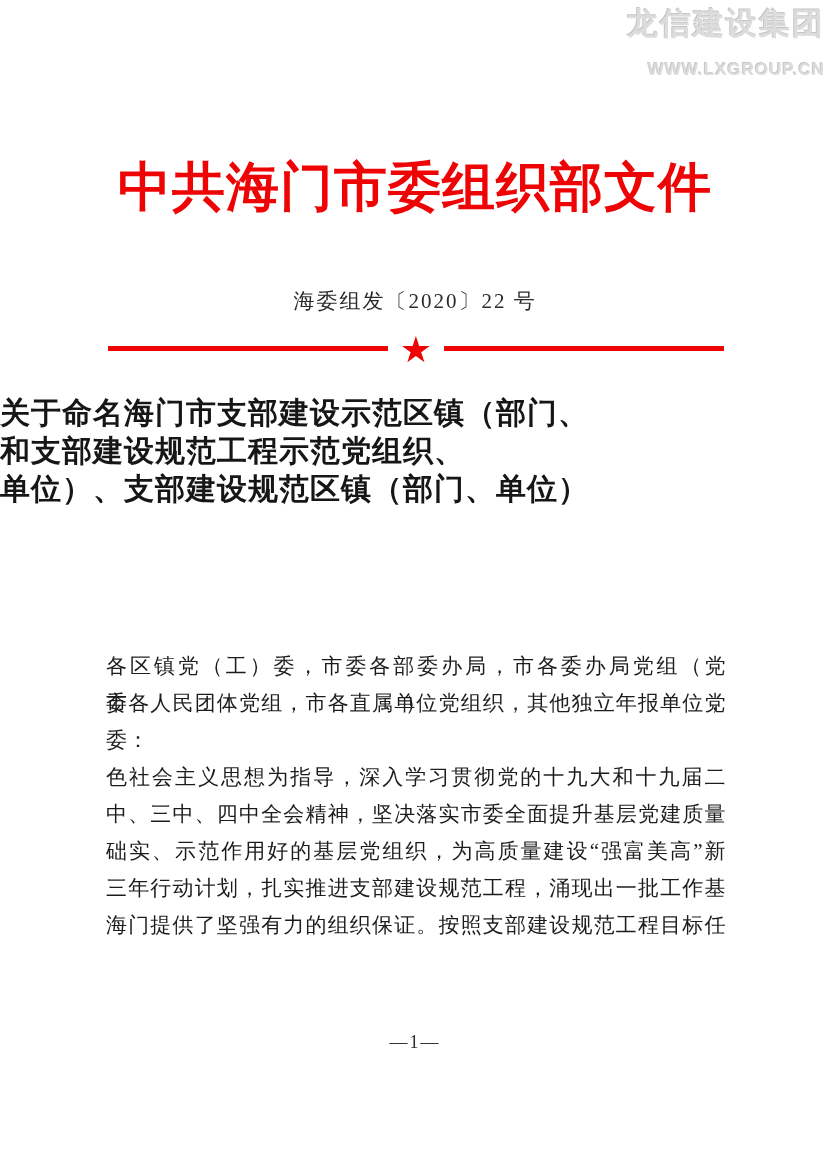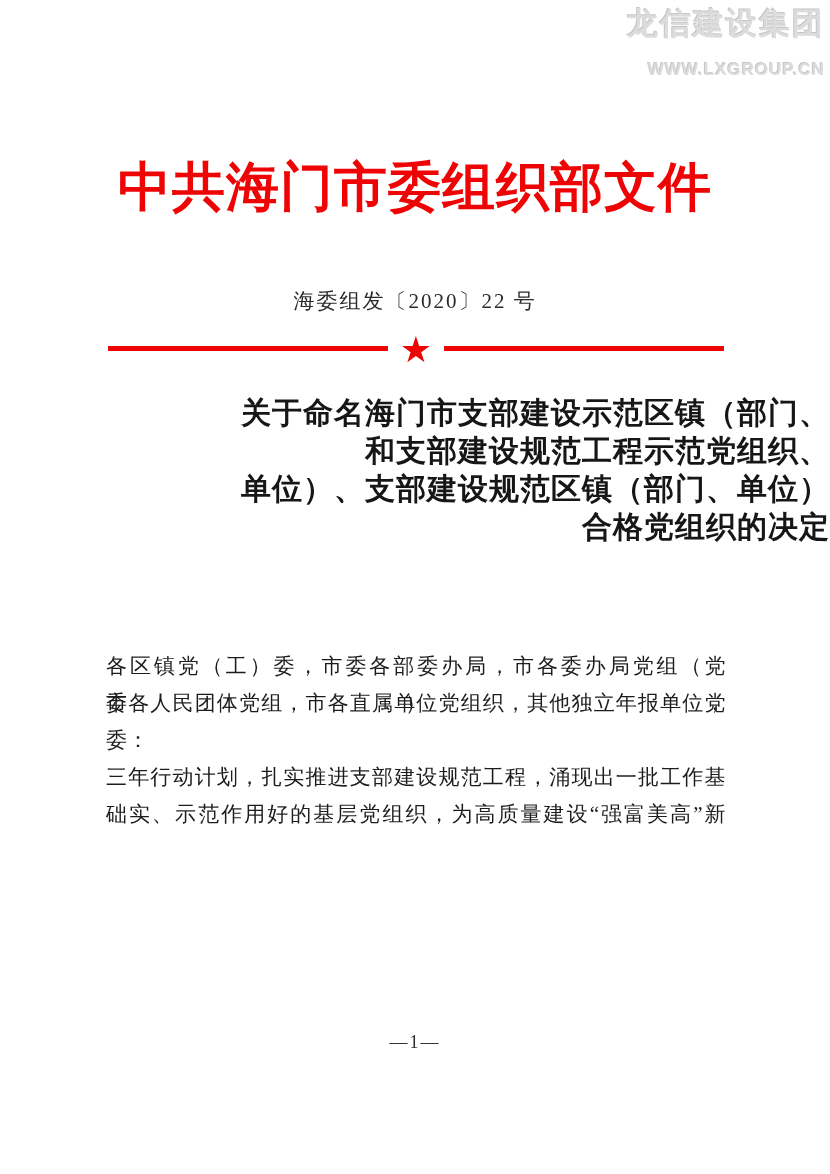--- a/index.html
+++ b/index.html
@@ -99,21 +99,21 @@
     transform: translateY(2px);
     font-family: "DejaVu Sans", sans-serif;
   }
 
   
   .doc-title {
     position: absolute;
     top: 394px;
     left: 0;
     right: 0;
-    text-align: right;
+    text-align: left;
     font-family: "Liberation Sans", "DejaVu Sans", sans-serif;
     font-size: 30px;
     font-weight: 700;
     line-height: 38px;
     letter-spacing: 1px;
     color: #161616;
   }
 
   
   .doc-body {
@@ -165,26 +165,28 @@
   <div class="divider">
     <div class="seg"></div>
     <div class="star">★</div>
     <div class="seg"></div>
   </div>
 
   <div class="doc-title">
     <div>关于命名海门市支部建设示范区镇（部门、</div>
     <div>和支部建设规范工程示范党组织、</div>
     <div>单位）、支部建设规范区镇（部门、单位）</div>
-    <div>合格党组织的决定</div>
   </div>
 
   <div class="doc-body">
     <div class="line">各区镇党（工）委，市委各部委办局，市各委办局党组（党委），</div>
     <div class="line">市各人民团体党组，市各直属单位党组织，其他独立年报单位党</div>
     <div class="line align-left">委：</div>
+    <div class="line">色社会主义思想为指导，深入学习贯彻党的十九大和十九届二</div>
+    <div class="line">中、三中、四中全会精神，坚决落实市委全面提升基层党建质量</div>
+    <div class="line">础实、示范作用好的基层党组织，为高质量建设“强富美高”新</div>
     <div class="line">三年行动计划，扎实推进支部建设规范工程，涌现出一批工作基</div>
-    <div class="line">础实、示范作用好的基层党组织，为高质量建设“强富美高”新</div>
+    <div class="line">海门提供了坚强有力的组织保证。按照支部建设规范工程目标任</div>
   </div>
 
   <div class="page-number">—1—</div>
 
 </div>
 
 </body></html>

